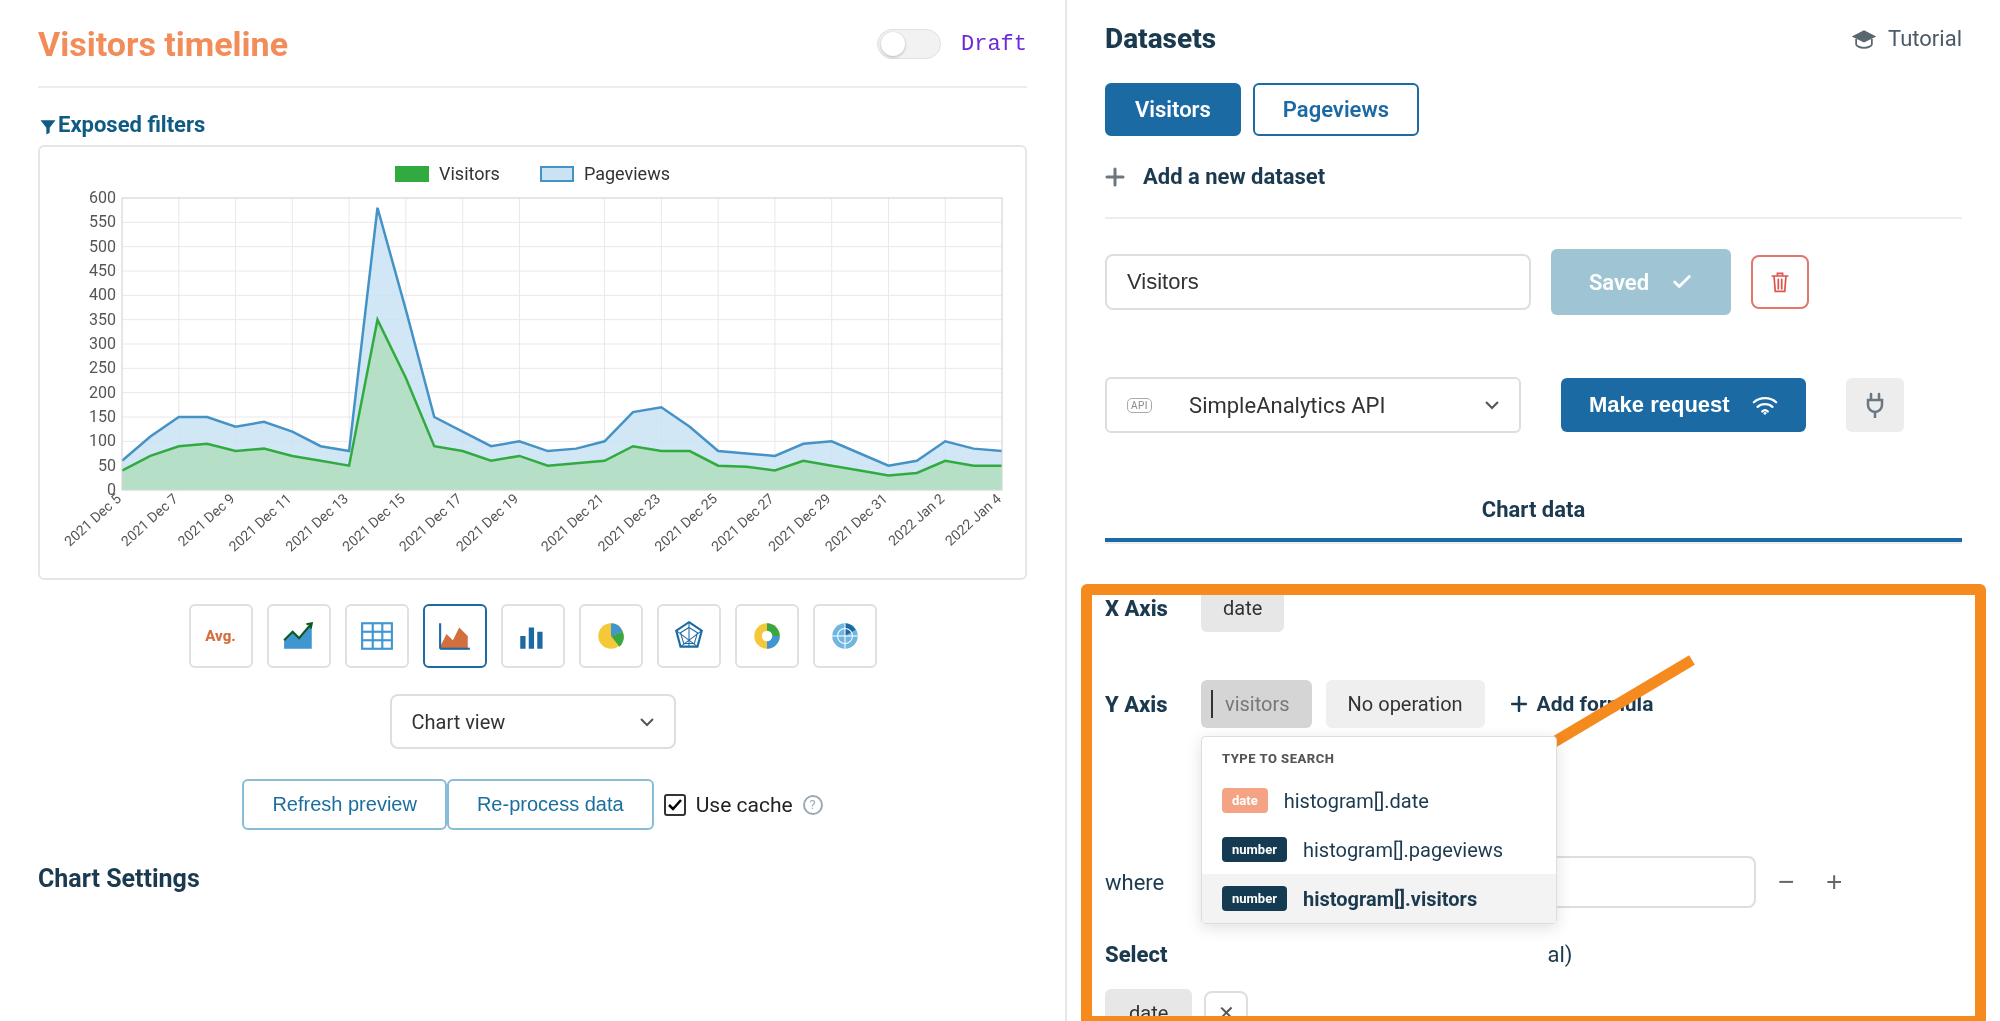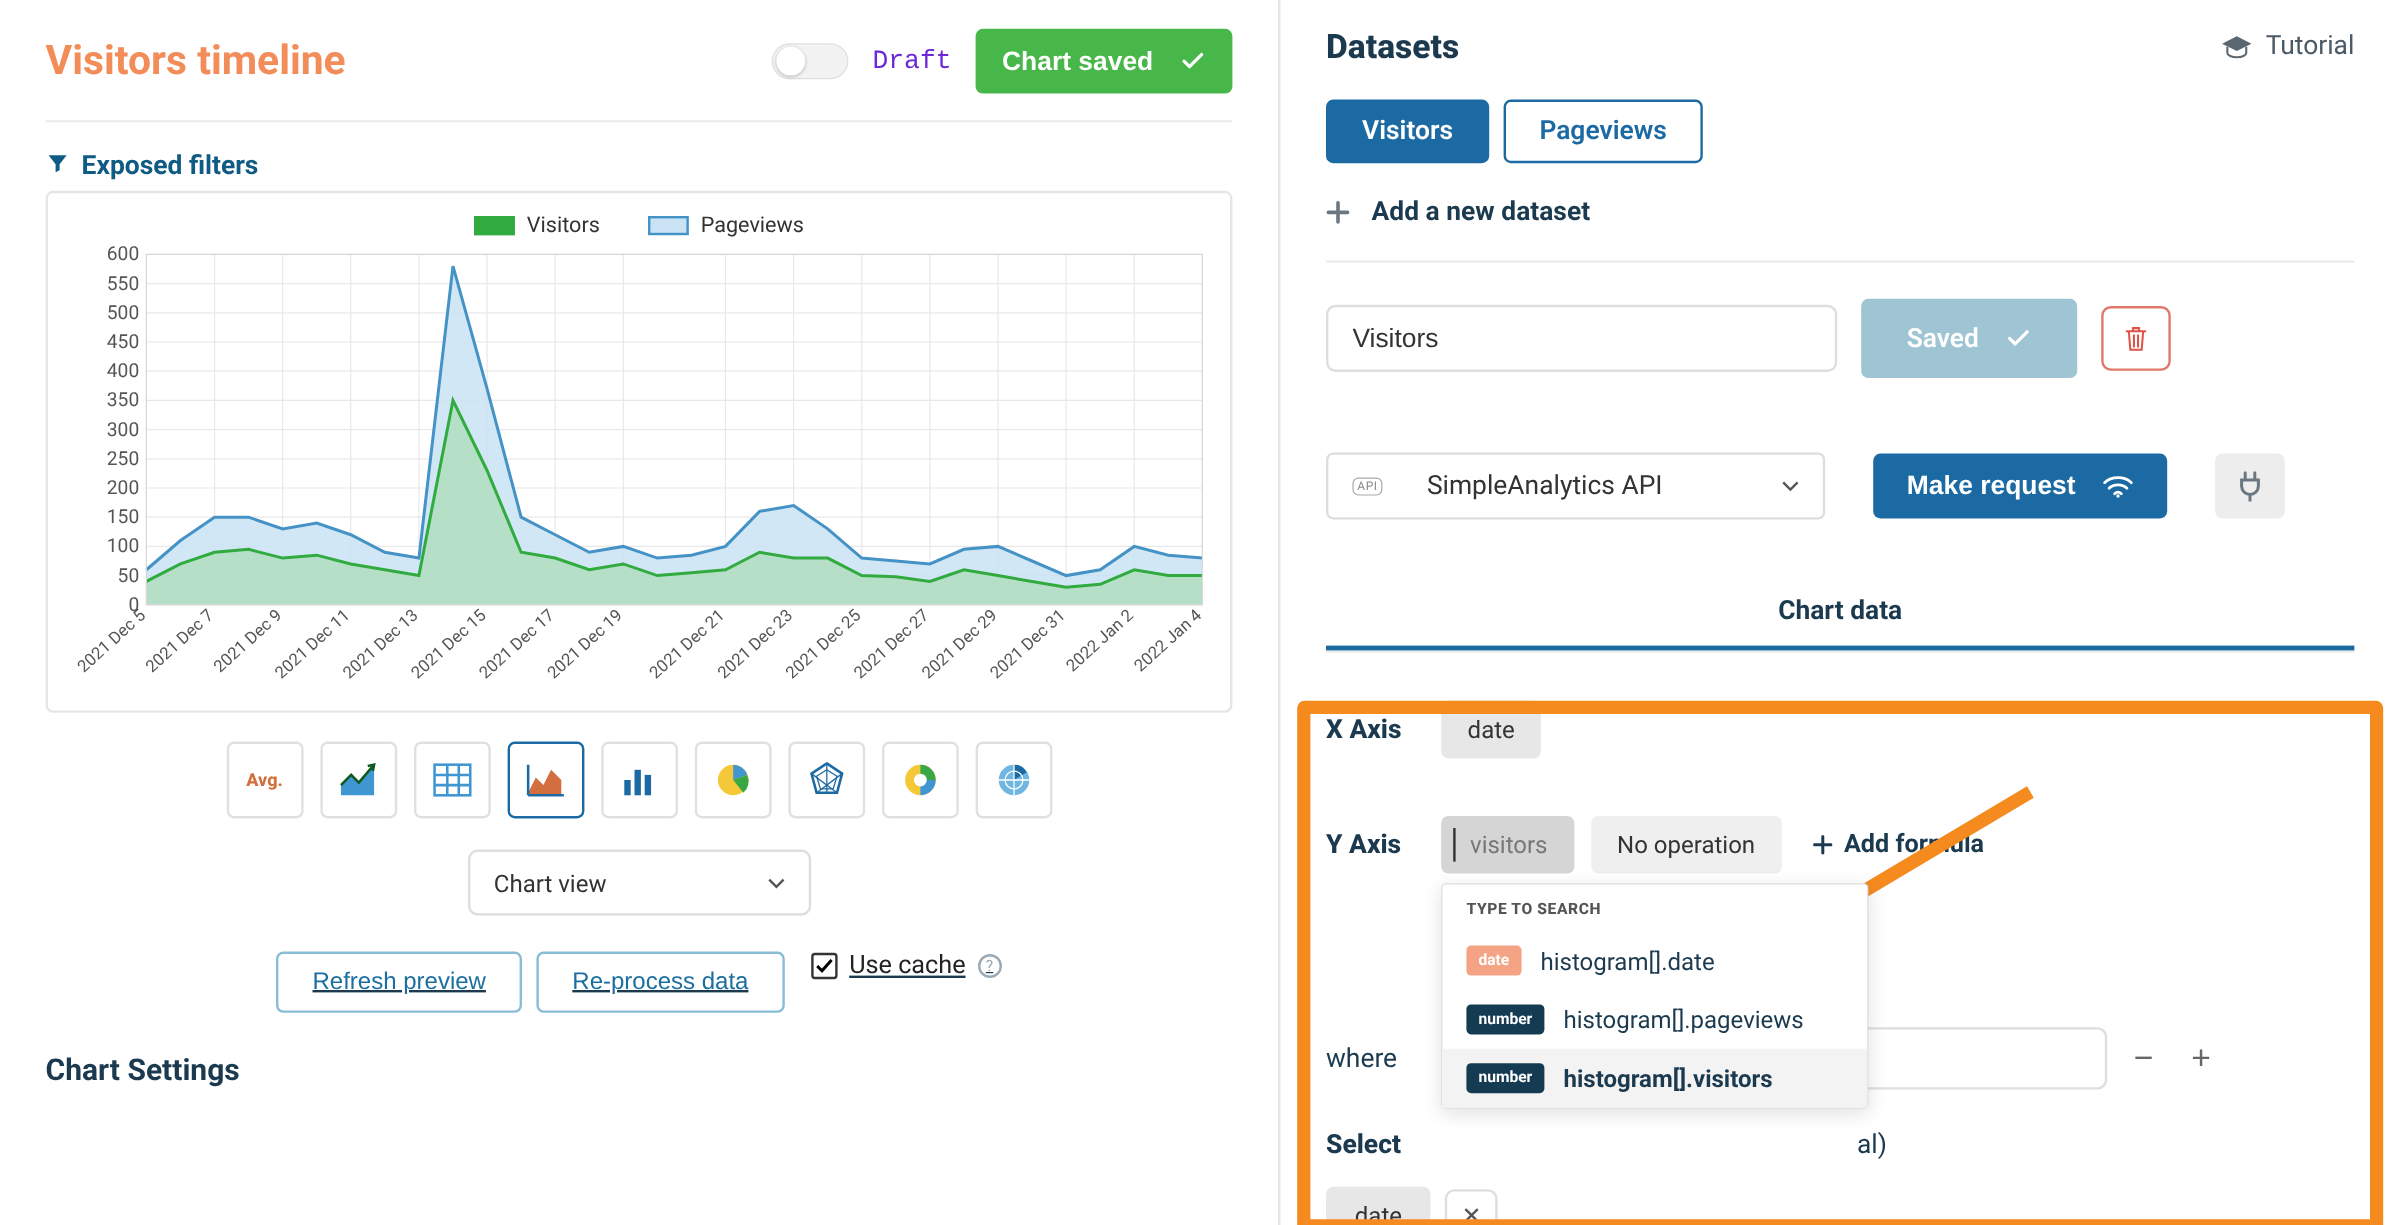--- a/index.html
+++ b/index.html
@@ -11,21 +11,21 @@
   .lp-header { display: flex; align-items: center; justify-content: space-between; padding-bottom: 22px; border-bottom: 2px solid #ededed; }
   .page-title { color: #f28c58; font-size: 34px; font-weight: 700; }
   .lp-header-right { display: flex; align-items: center; gap: 20px; }
   .toggle { width: 64px; height: 30px; border-radius: 30px; background: #f2f2f2; position: relative; border: 1px solid #e0e0e0; }
   .toggle-knob { position: absolute; left: 3px; top: 2px; width: 24px; height: 24px; border-radius: 50%; background: #fff; box-shadow: 0 1px 3px rgba(0,0,0,0.25); }
   .draft-label { font-size: 22px; color: #6d28d9; font-family: Liberation Mono, monospace; }
   .chart-saved-btn { background: #46b748; color: #fff; border: none; border-radius: 6px; padding: 14px 22px; font-size: 22px; font-weight: 600; display: flex; align-items: center; gap: 22px; cursor: pointer; }
   .checkmark-icon { width: 22px; height: 22px; }
 
   
-  .exposed-filters { display: flex; align-items: flex-start; gap: 10px; color: #0f5b83; font-weight: 700; font-size: 22px; margin: 24px 0 8px 0; }
+  .exposed-filters { display: flex; align-items: flex-end; color: #0f5b83; font-weight: 700; font-size: 22px; margin: 24px 0 8px 0; }
   .filter-icon { width: 20px; height: 20px; }
 
   
   .chart-box { border: 2px solid #e6e6e6; border-radius: 6px; padding: 16px 12px 18px 12px; }
   .chart-legend { display: flex; justify-content: center; gap: 40px; font-size: 18px; color: #333; margin-bottom: 6px; }
   .legend-item { display: flex; align-items: center; gap: 10px; }
   .legend-swatch { width: 34px; height: 16px; border: 2px solid; }
   .swatch-visitors { background: #31ab3f; border-color: #31ab3f; }
   .swatch-pageviews { background: #c9e3f5; border-color: #4593c6; }
   .chart-svg { display: block; }
@@ -35,21 +35,21 @@
   .ctype-btn { width: 64px; height: 64px; border: 2px solid #e0e0e0; border-radius: 6px; background: #fff; display: flex; align-items: center; justify-content: center; cursor: pointer; }
   .ctype-btn.selected { border-color: #1c6aa3; }
   .ctype-icon { width: 34px; height: 34px; }
   .ctype-avg { color: #d36f3e; font-weight: 800; font-size: 15px; }
 
   
   .chart-view-row { display: flex; justify-content: center; margin-top: 26px; }
   .chart-view-select { width: 286px; height: 55px; border: 2px solid #dedede; border-radius: 8px; padding: 0 20px; font-size: 20px; color: #333; display: flex; align-items: center; justify-content: space-between; cursor: pointer; }
 
   
-  .actions-row { display: flex; justify-content: center; align-items: flex-start; gap: 12px; margin-top: 30px; text-decoration: underline; }
+  .actions-row { display: flex; justify-content: center; align-items: center; margin-top: 30px; }
   .outline-btn { border: 2px solid #88bcd7; color: #1b6fa0; background: #fff; border-radius: 6px; padding: 12px 28px; font-size: 20px; cursor: pointer; }
   .cache-label { display: flex; align-items: center; gap: 10px; font-size: 21px; color: #222; margin-left: 10px; }
   .cbx { width: 22px; height: 22px; border: 2px solid #333; background: #fff; display: inline-flex; align-items: center; justify-content: center; border-radius: 3px; }
   .help-circle { width: 20px; height: 20px; border: 2px solid #9aa9b3; border-radius: 50%; color: #9aa9b3; font-size: 13px; display: inline-flex; align-items: center; justify-content: center; }
 
   .chart-settings-heading { font-size: 25px; font-weight: 700; color: #1c3a4f; margin-top: 34px; }
 
   
   .rp-header { display: flex; justify-content: space-between; align-items: center; }
   .datasets-title { font-size: 28px; font-weight: 800; color: #1c3a4f; }
@@ -128,26 +128,20 @@
 <body>
 
 <div class="left-pane">
   <div class="lp-header">
     <h1 class="page-title">Visitors timeline</h1>
     <div class="lp-header-right">
       <div class="toggle">
           <div class="toggle-knob"></div>
         </div>
       <div class="draft-label">Draft</div>
-      <button class="chart-saved-btn">
-        <span>Chart saved</span>
-        <svg class="checkmark-icon" viewBox="0 0 24 24">
-            <path d="M4 12l5 5L20 6" stroke="#fff" stroke-width="3" fill="none" stroke-linecap="round" stroke-linejoin="round"></path>
-          </svg>
-      </button>
     </div>
   </div>
 
   <div class="exposed-filters">
     <svg class="filter-icon" viewBox="0 0 24 24">
         <path d="M3 4h18l-7 9v6l-4 2v-8L3 4z" fill="#0f5b83"></path>
       </svg>
     <span>Exposed filters</span>
   </div>
 

